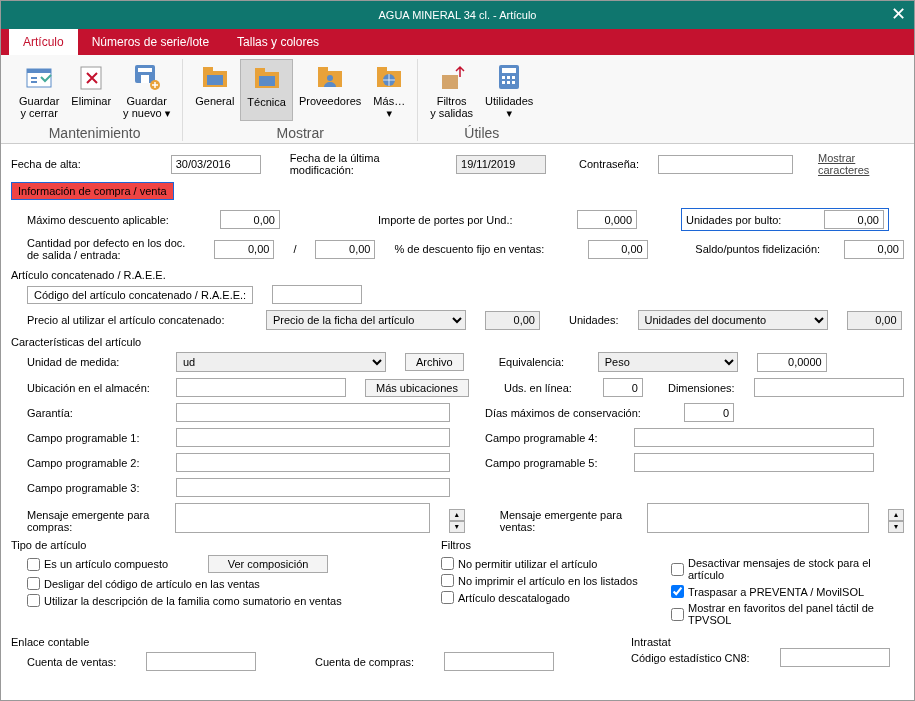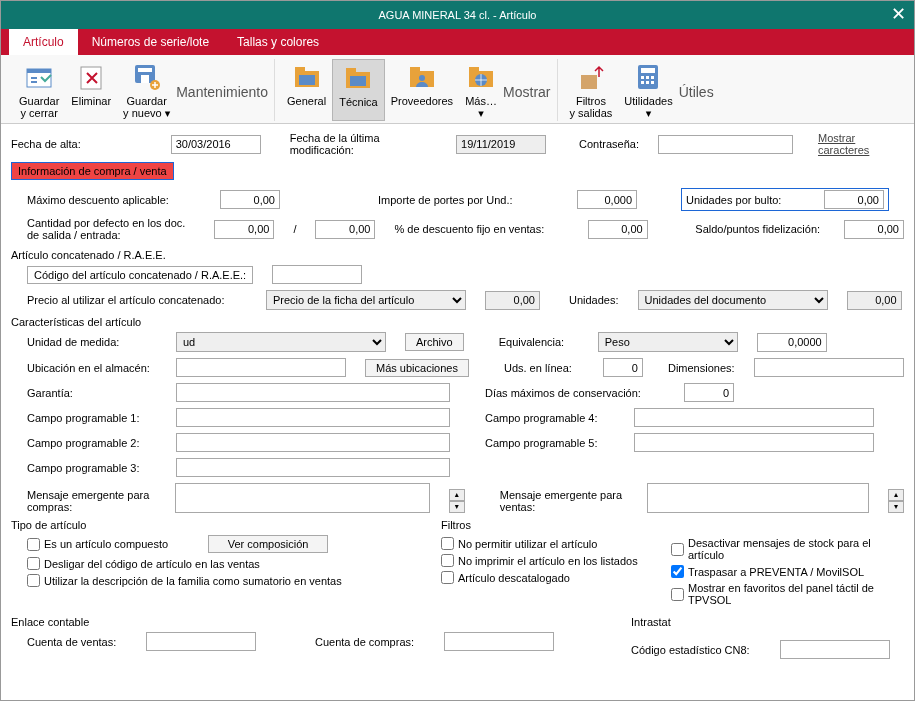--- a/index.html
+++ b/index.html
@@ -3,21 +3,21 @@
 <meta charset="utf-8">
 <style>
 *{box-sizing:border-box;margin:0;padding:0;font-family:'Segoe UI',Tahoma,sans-serif;font-size:11px}
 body{background:#fff;width:915px;height:701px;border:1px solid #999;overflow:hidden}
 .titlebar{background:#0f766e;height:28px;display:flex;align-items:center;justify-content:center;position:relative;color:#fff;font-size:12px}
 .close-btn{position:absolute;right:8px;top:2px;font-size:18px;cursor:pointer}
 .tabbar{background:#c4122f;height:26px;display:flex;align-items:end;padding-left:8px}
 .tab{padding:6px 14px;color:#fff;cursor:pointer;font-size:12px}
 .tab.active{background:#fff;color:#c4122f}
 .ribbon{background:#f8f8f8;border-bottom:1px solid #ccc;display:flex;padding:4px 6px 2px}
-.ribbon-group{display:flex;flex-direction:row;align-items:center;border-right:1px solid #ddd;padding:0 6px}
+.ribbon-group{display:flex;flex-direction:column;align-items:center;border-right:1px solid #ddd;padding:0 6px}
 .ribbon-group:last-child{border-right:none}
 .ribbon-items{display:flex}
 .ribbon-item{display:flex;flex-direction:column;align-items:center;padding:2px 6px;cursor:pointer;min-width:44px}
 .ribbon-item.active{background:#d8d8d8;border:1px solid #b5b5b5}
 .ribbon-icon{width:32px;height:32px;display:flex;align-items:center;justify-content:center;margin-bottom:2px}
 .ribbon-label{text-align:center;font-size:11px;line-height:12px}
 .ribbon-group-label{font-size:14px;color:#555;margin-top:4px}
 .content{padding:8px 10px;position:relative}
 .row{display:flex;align-items:center;margin-bottom:6px;gap:19px}
 .label{font-size:11px}
@@ -325,19 +325,19 @@
       <div>Enlace contable</div>
       <div class="row" style="padding-left:16px;margin-top:4px">
         <span class="label" style="width:100px">Cuenta de ventas:</span>
         <input type="text" style="width: 110px;">
         <span class="label" style="margin-left:40px;width:110px">Cuenta de compras:</span>
         <input type="text" style="width: 110px;">
       </div>
     </div>
     <div style="flex:1">
       <div>Intrastat</div>
-      <div class="row" style="margin-top:12px">
+      <div class="row" style="margin-top:0">
         <span class="label" style="width:130px">Código estadístico CN8:</span>
         <input type="text" style="width: 110px;">
       </div>
     </div>
   </div>
 </div>
 
 </body></html>

